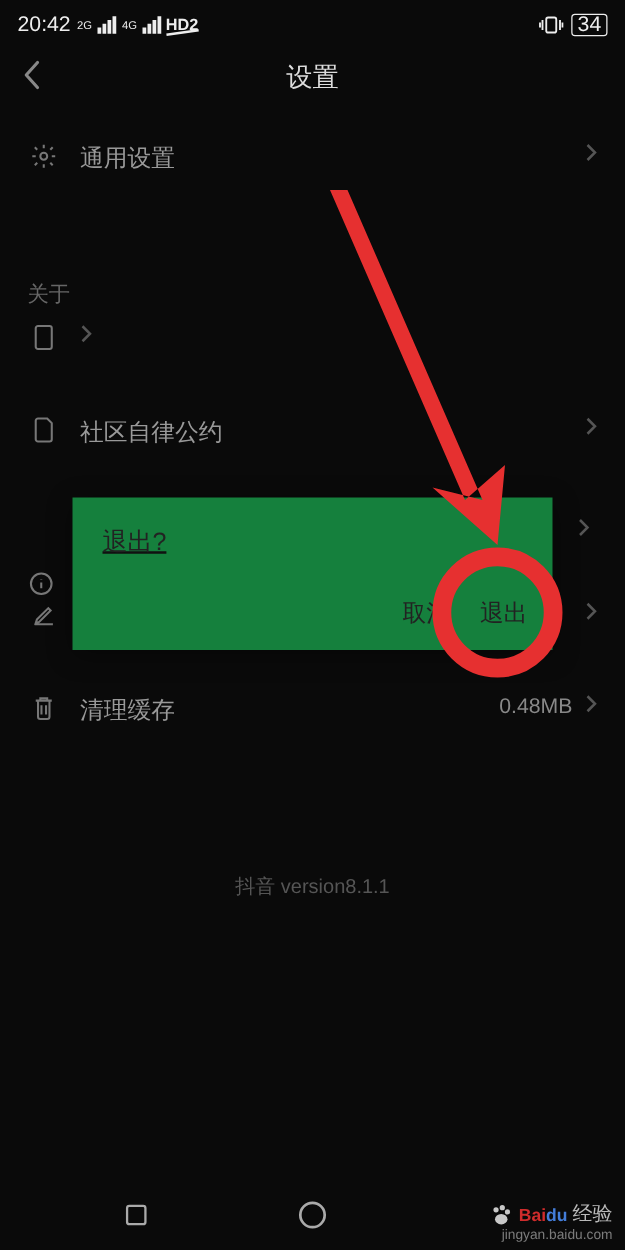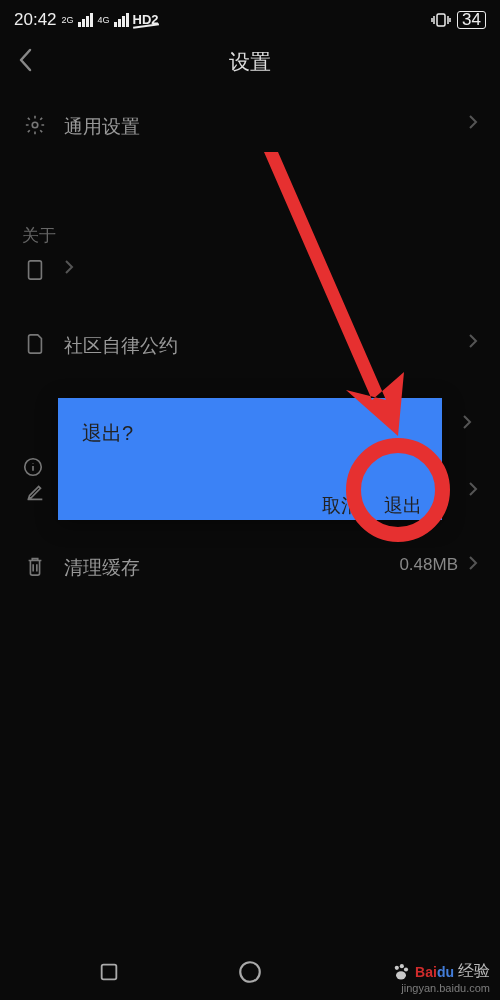--- a/index.html
+++ b/index.html
@@ -140,32 +140,33 @@
       justify-content: space-around;
       padding: 0 40px;
       color: #aaa;
     }
     .dialog {
       position: absolute;
       top: 398px;
       left: 58px;
       width: 384px;
       height: 122px;
-      background: #3b82f6;
+      background: #15803d;
       color: #111;
       padding: 22px 24px 0;
       box-shadow: 0 4px 20px rgba(0,0,0,0.4);
+      text-decoration: underline;
     }
     .dialog-title {
       font-size: 20px;
       color: #222;
     }
     .dialog-actions {
       position: absolute;
-      bottom: 1px;
+      bottom: 16px;
       right: 20px;
       display: flex;
       gap: 24px;
       font-size: 19px;
       color: #222;
     }
     .dialog-actions span {
       cursor: pointer;
     }
     .arrow-svg {
@@ -324,20 +325,21 @@
         </svg>
     </span>
     <span class="label">清理缓存</span>
     <span class="value">0.48MB</span>
     <span class="chev"><svg width="10" height="16" viewBox="0 0 10 16" stroke="#555" stroke-width="2" fill="none">
           <path d="M2 2 L8 8 L2 14"></path>
         </svg></span>
   </div>
 
 
+  <div class="version">抖音 version8.1.1</div>
 
 </div>
 
 <svg style="position:absolute;top:456px;left:22px" width="22" height="22" viewBox="0 0 24 24" stroke="#777" stroke-width="1.8" fill="none">
     <circle cx="12" cy="12" r="9"></circle>
     <path d="M12 8 V8.5 M12 11 V16"></path>
   </svg>
 
 <svg style="position:absolute;top:414px;left:462px" width="10" height="16" viewBox="0 0 10 16" stroke="#555" stroke-width="2" fill="none">
     <path d="M2 2 L8 8 L2 14"></path>

